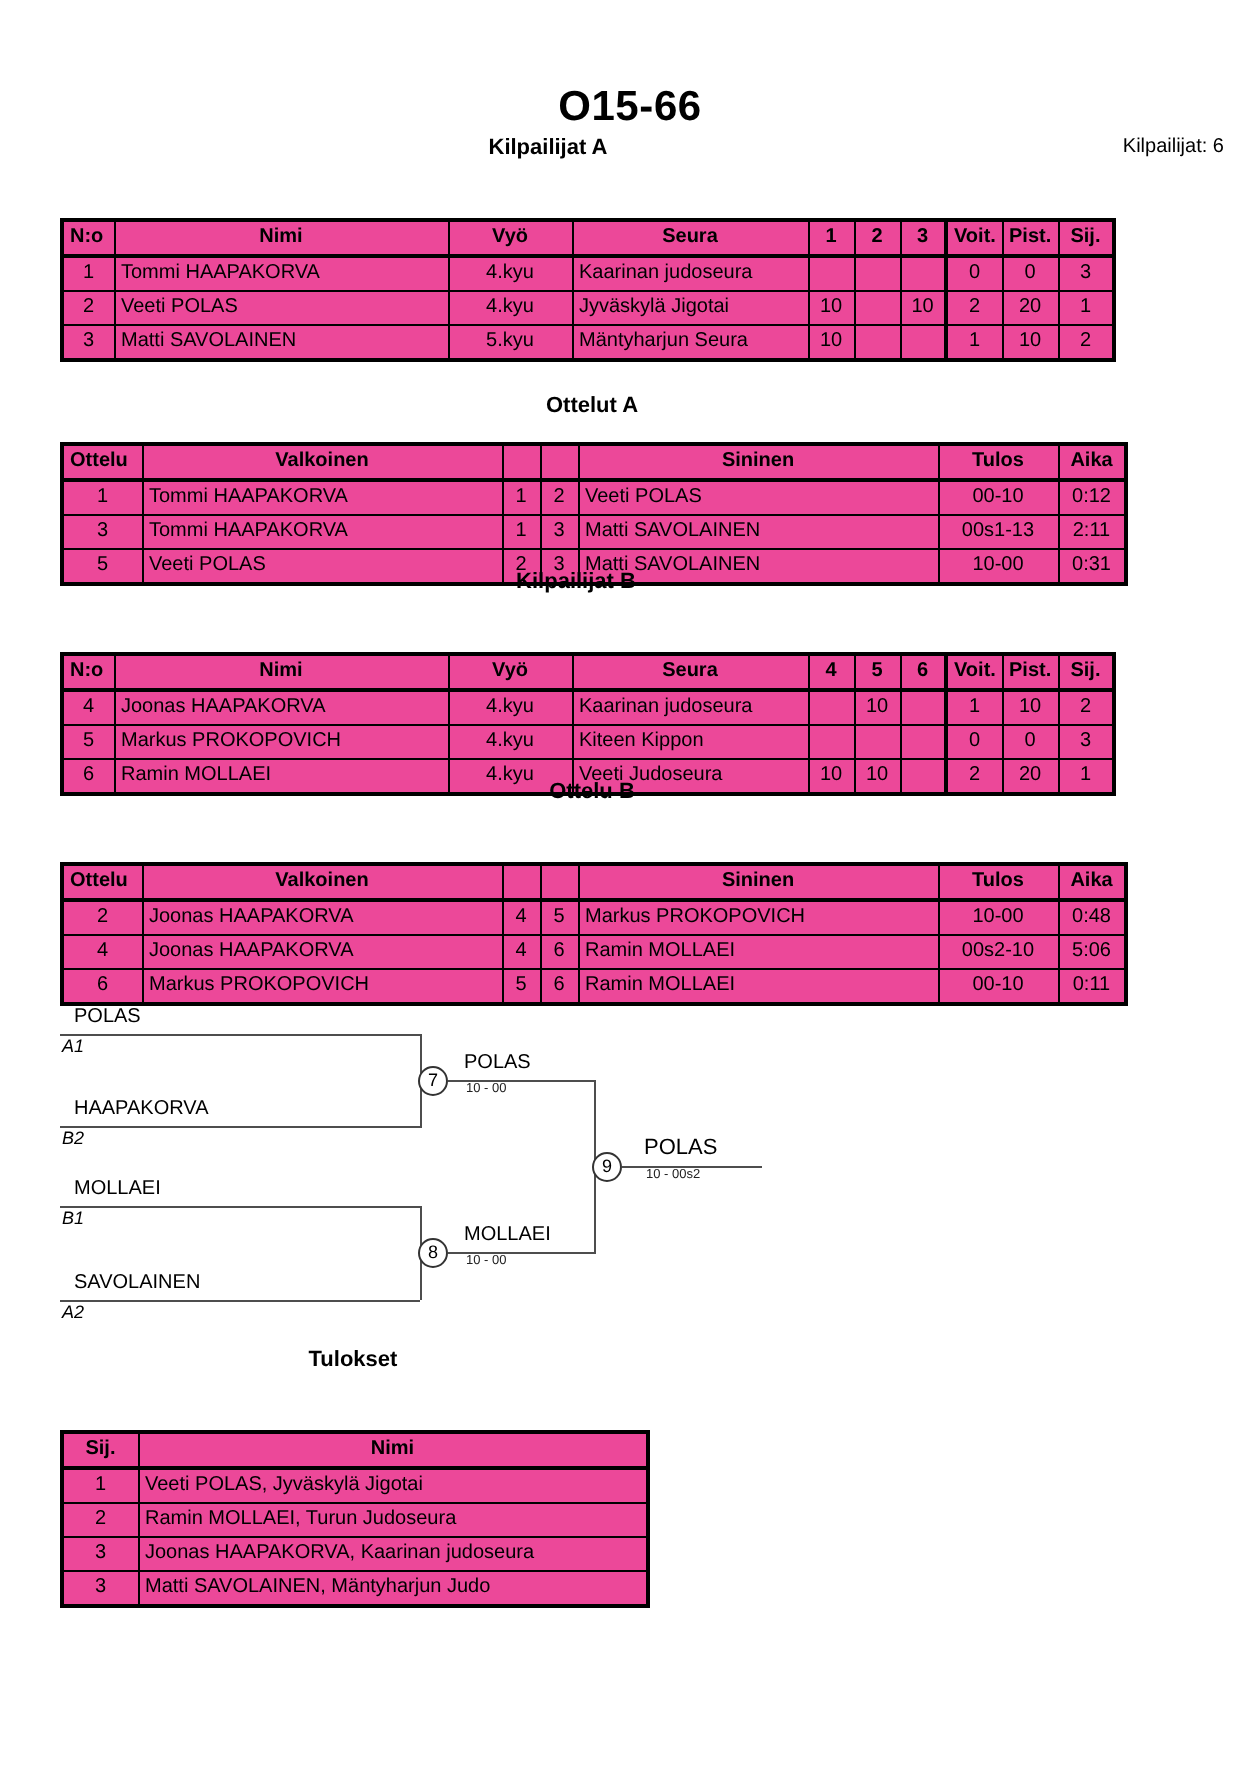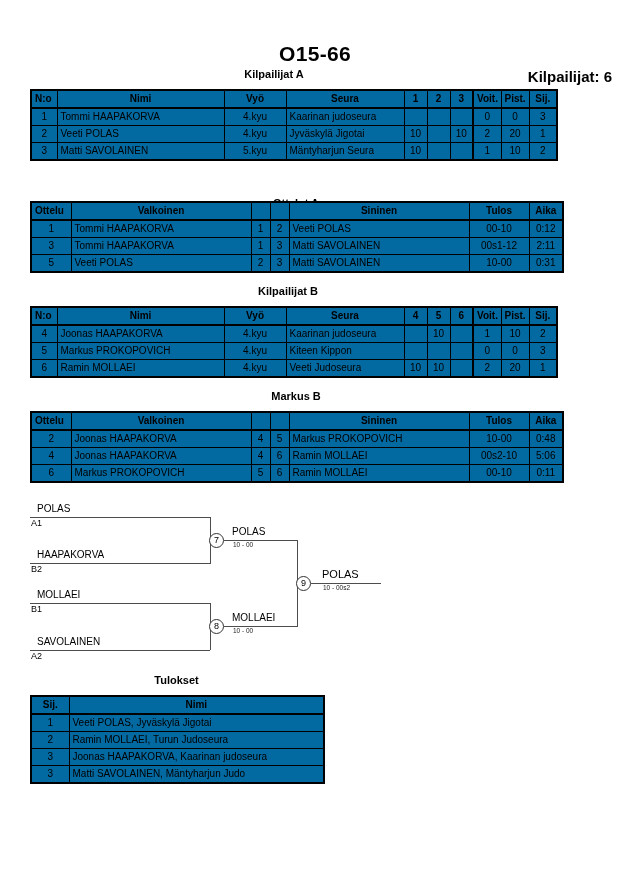--- a/index.html
+++ b/index.html
@@ -20,38 +20,39 @@
     top: 42px; left: 0; width: 630px;
     text-align: center;
     font-size: 21px;
     font-weight: bold;
     letter-spacing: 0.3px;
   }
 
   .entrants-count {
     position: absolute;
     top: 68px; right: 18px;
-    font-size: 15px;
-    font-weight: bold;
+    font-size: 10px;
+    font-weight: normal;
   }
 
   .section-title {
     position: absolute;
     font-size: 11px;
     font-weight: bold;
     text-align: center;
   }
 
   table.grid {
     position: absolute;
     border-collapse: collapse;
     border: 2px solid #000;
-    background: #0369a1;
+    background: #ec4899;
     font-size: 10px;
     table-layout: fixed;
+    margin-top: 20px;
   }
   table.grid td, table.grid th {
     border: 1px solid #000;
     padding: 1px 3px;
     height: 16px;
     line-height: 14px;
     font-weight: normal;
     overflow: hidden;
     white-space: nowrap;
   }
@@ -78,20 +79,21 @@
   .bk-name {
     position: absolute;
     font-size: 10px;
     white-space: nowrap;
   }
   .bk-name.big { font-size: 11px; }
   .bk-seed {
     position: absolute;
     font-size: 9px;
     white-space: nowrap;
+    font-style: italic;
   }
   .bk-score {
     position: absolute;
     font-size: 6.5px;
     color: #222;
     white-space: nowrap;
   }
   .bk-node {
     position: absolute;
     width: 15px; height: 15px;
@@ -210,21 +212,21 @@
       <td class="l">Veeti POLAS</td>
       <td class="c">00-10</td>
       <td class="c">0:12</td>
     </tr>
     <tr>
       <td class="c">3</td>
       <td class="l">Tommi HAAPAKORVA</td>
       <td class="c">1</td>
       <td class="c">3</td>
       <td class="l">Matti SAVOLAINEN</td>
-      <td class="c">00s1-12</td>
+      <td class="c">00s1-13</td>
       <td class="c">2:11</td>
     </tr>
     <tr>
       <td class="c">5</td>
       <td class="l">Veeti POLAS</td>
       <td class="c">2</td>
       <td class="c">3</td>
       <td class="l">Matti SAVOLAINEN</td>
       <td class="c">10-00</td>
       <td class="c">0:31</td>
@@ -294,21 +296,21 @@
       <td class="c">10</td>
       <td class="c">10</td>
       <td class="c"></td>
       <td class="c thick-left">2</td>
       <td class="c">20</td>
       <td class="c">1</td>
     </tr>
   </tbody>
 </table>
 
-<div class="section-title" style="top:390px; left:30px; width:532px;">Markus B</div>
+<div class="section-title" style="top:390px; left:30px; width:532px;">Ottelu B</div>
 
 <table class="grid" id="tbl-matches-b" style="top:411px; left:30px; width:532px;">
   <colgroup>
     <col style="width:40px">
       <col style="width:180px">
       <col style="width:19px">
       <col style="width:19px">
     <col style="width:180px">
       <col style="width:60px">
       <col style="width:34px">

